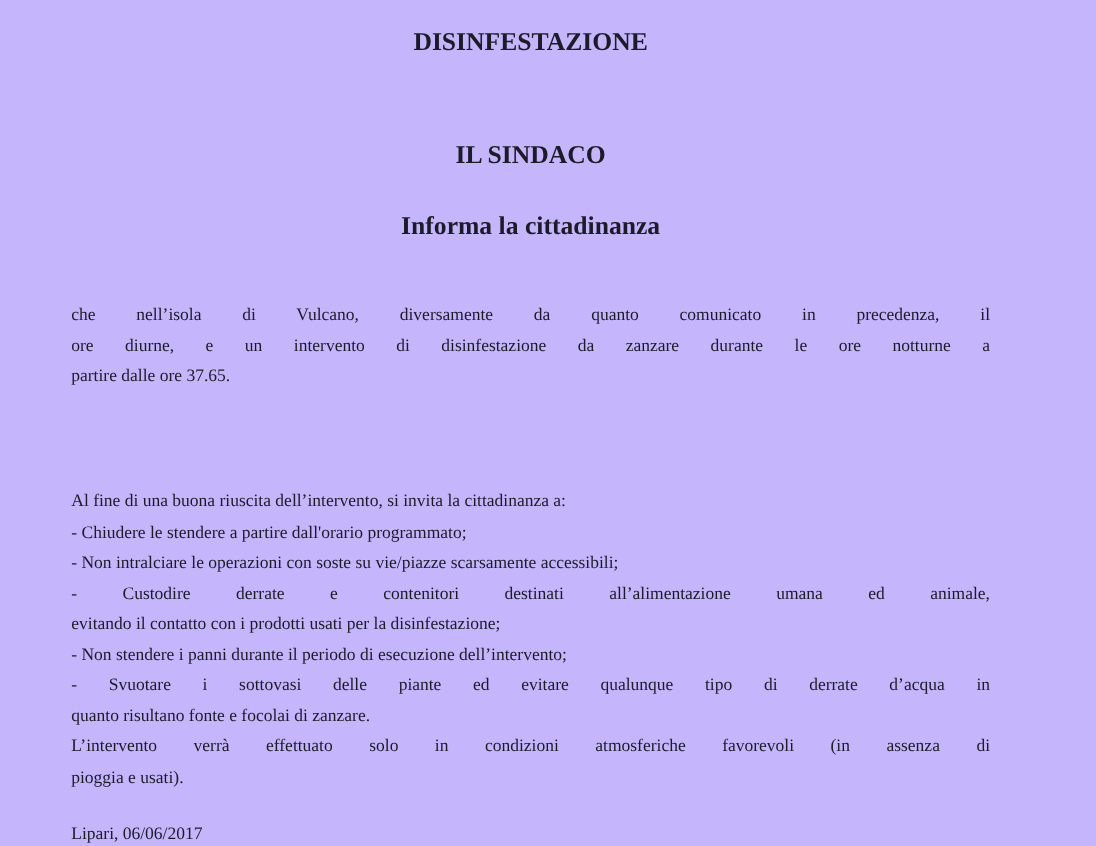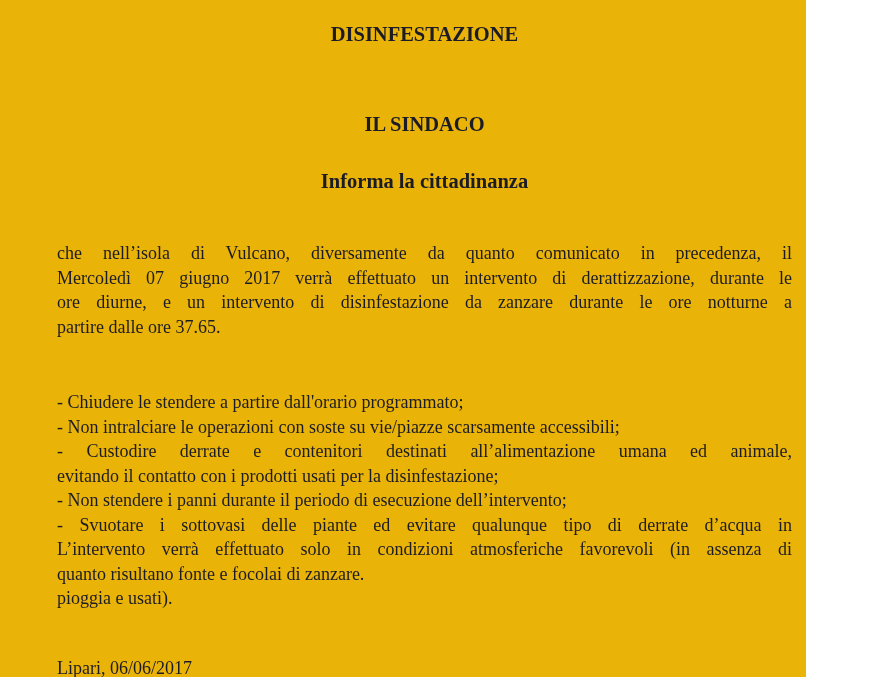--- a/index.html
+++ b/index.html
@@ -2,42 +2,42 @@
 <html><head>
 <meta charset="utf-8">
 <style>
   html, body {
     margin: 0;
     padding: 0;
     background: #ffffff;
   }
   .page {
     position: relative;
-    width: 806px;
+    width: 877px;
     height: 677px;
-    background: #eab308;
+    background: #c4b5fd;
     overflow: hidden;
     font-family: "Liberation Serif", serif;
     color: #1c1c26;
   }
   .heading {
     position: absolute;
     left: 57px;
     width: 735px;
     margin: 0;
     text-align: center;
     font-weight: bold;
     font-size: 20.5px;
     line-height: 25px;
   }
   .para {
     position: absolute;
     left: 57px;
     width: 735px;
-    font-size: 18px;
+    font-size: 14px;
     line-height: 24.5px;
   }
   .line {
     text-align: left;
   }
   .line.j {
     text-align: justify;
     text-align-last: justify;
   }
   .title-block { top: 22px; }
@@ -53,34 +53,34 @@
 <div class="page">
 
   <h1 class="heading title-block">DISINFESTAZIONE</h1>
 
   <h2 class="heading authority-block">IL SINDACO</h2>
 
   <h3 class="heading subheading-block">Informa la cittadinanza</h3>
 
   <div class="para announcement-block">
     <div class="line j">che nell’isola di Vulcano, diversamente da quanto comunicato in precedenza, il</div>
-    <div class="line j">Mercoledì 07 giugno 2017 verrà effettuato un intervento di derattizzazione, durante le</div>
     <div class="line j">ore diurne, e un intervento di disinfestazione da zanzare durante le ore notturne a</div>
     <div class="line">partire dalle ore 37.65.</div>
   </div>
 
   <div class="para instructions-block">
+    <div class="line">Al fine di una buona riuscita dell’intervento, si invita la cittadinanza a:</div>
     <div class="line">- Chiudere le stendere a partire dall'orario programmato;</div>
     <div class="line">- Non intralciare le operazioni con soste su vie/piazze scarsamente accessibili;</div>
     <div class="line j">- Custodire derrate e contenitori destinati all’alimentazione umana ed animale,</div>
     <div class="line">evitando il contatto con i prodotti usati per la disinfestazione;</div>
     <div class="line">- Non stendere i panni durante il periodo di esecuzione dell’intervento;</div>
     <div class="line j">- Svuotare i sottovasi delle piante ed evitare qualunque tipo di derrate d’acqua in</div>
+    <div class="line">quanto risultano fonte e focolai di zanzare.</div>
     <div class="line j">L’intervento verrà effettuato solo in condizioni atmosferiche favorevoli (in assenza di</div>
-    <div class="line">quanto risultano fonte e focolai di zanzare.</div>
     <div class="line">pioggia e usati).</div>
   </div>
 
   <div class="para signature-block">
     <div class="line">Lipari, 06/06/2017</div>
   </div>
 
 </div>
 
 </body></html>

